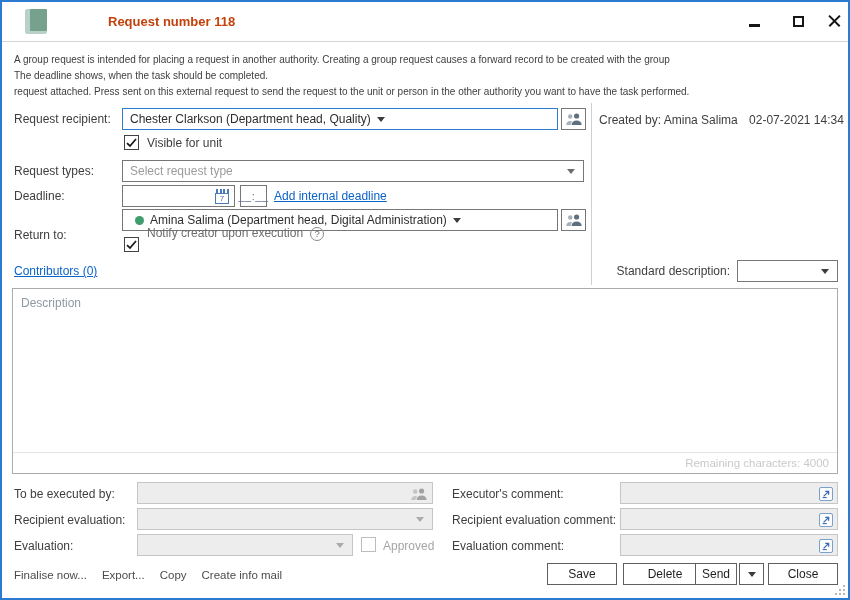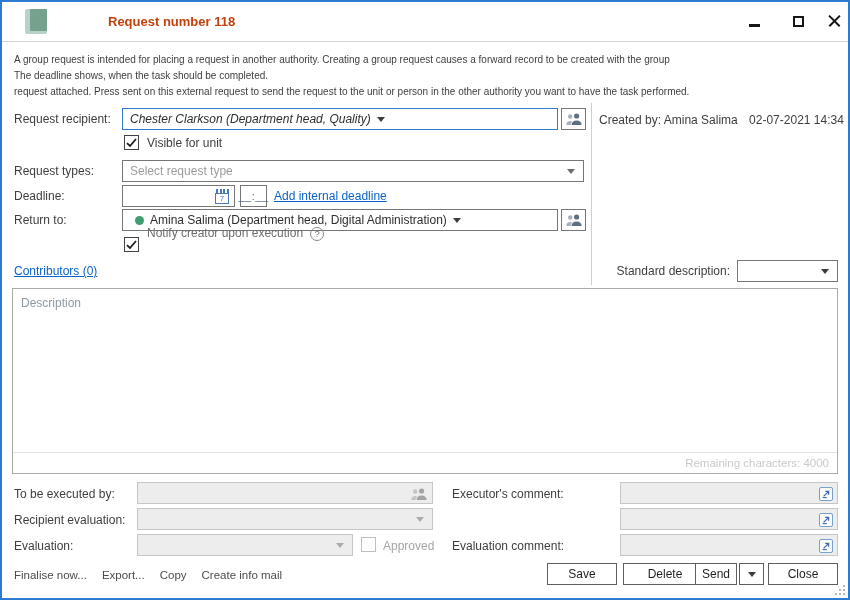--- a/index.html
+++ b/index.html
@@ -11,21 +11,21 @@
   .a{position:absolute;}
   .ttl{font-size:13px;font-weight:700;color:#c2410c;margin-left:48px;}
   .sep{position:absolute;left:0;right:0;height:1px;background:#d6d6d6;}
   .intro{font-size:10px;line-height:16px;color:#3e3e3e;white-space:nowrap;}
   .lbl{font-size:12px;color:#3e3e3e;white-space:nowrap;}
   .muted{color:#9c9c9c;}
   .input{
     position:absolute;height:22px;box-sizing:border-box;border:1px solid #767676;
     background:#fff;display:flex;align-items:center;padding:0 7px;font-size:12px;color:#2e2e2e;
   }
-  .focused{border-color:#2b7bd0;font-style:italic;}
+  .focused{border-color:#2b7bd0;}
   .dis{background:#ededed;border-color:#c6c6c6;}
   .icon-btn{
     position:absolute;height:22px;width:25px;box-sizing:border-box;border:1px solid #767676;
     background:#fff;display:flex;align-items:center;justify-content:center;padding:0;cursor:pointer;
   }
   .caret{width:0;height:0;border-left:4px solid transparent;border-right:4px solid transparent;
     border-top:5px solid #3c3c3c;display:inline-block;}
   .caret.inline{margin-left:6px;}
   .caret.grey{border-top-color:#6d6d6d;}
   .caret.disabledc{border-top-color:#ababab;}
@@ -144,21 +144,21 @@
           <i></i>
         </span>
       <span class="body">7</span>
     </span>
   </div>
   <div class="input" style="left:238px;top:183px;width:27px;justify-content:center;padding:0;">
     <span class="timeph">__:__</span>
   </div>
   <a class="a link" style="left:272px;top:187px;">Add internal deadline</a>
 
-  <div class="a lbl" style="left:12px;top:211px;">Return to:</div>
+  <div class="a lbl" style="left:12px;top:226px;">Return to:</div>
   <div class="input" style="left:120px;top:207px;width:436px;padding-left:12px;">
     <span class="greendot"></span>
     <span class="val">Amina Salima (Department head, Digital Administration)</span>
     <span class="caret inline"></span>
   </div>
   <button class="icon-btn" style="left:559px;top:207px;">
     <svg class="ppl" viewBox="0 0 16 12">
         <circle cx="10.6" cy="3" r="2.6"></circle>
         <path d="M5.6 12c0-3 2-4.6 5-4.6s5 1.6 5 4.6z"></path>
         <circle cx="4.2" cy="3.5" r="2.2" opacity=".55"></circle>
@@ -220,20 +220,21 @@
   <div class="input dis" style="left:618px;top:480px;width:218px;">
     <span class="val"></span>
     <span class="expand">
       <svg width="10" height="10" viewBox="0 0 10 10">
           <path d="M2.6 7.4 7.4 2.6M4.2 2.4h3.4v3.4" fill="none" stroke="#3a6cb4" stroke-width="1.3"></path>
           <path d="M1.6 8.6h4.2" stroke="#3a6cb4" stroke-width="1.1"></path>
         </svg>
     </span>
   </div>
 
+  <div class="a lbl" style="left:450px;top:511px;">Recipient evaluation comment:</div>
   <div class="input dis" style="left:618px;top:506px;width:218px;">
     <span class="val"></span>
     <span class="expand">
       <svg width="10" height="10" viewBox="0 0 10 10">
           <path d="M2.6 7.4 7.4 2.6M4.2 2.4h3.4v3.4" fill="none" stroke="#3a6cb4" stroke-width="1.3"></path>
           <path d="M1.6 8.6h4.2" stroke="#3a6cb4" stroke-width="1.1"></path>
         </svg>
     </span>
   </div>
 

